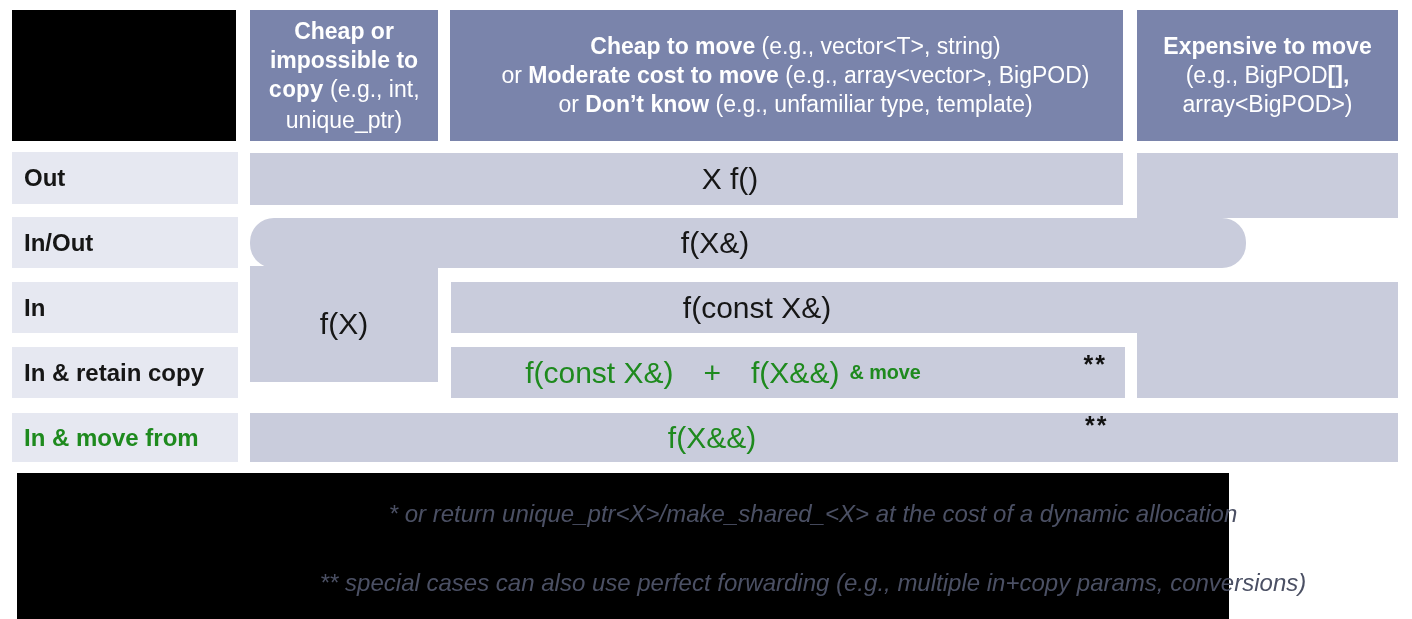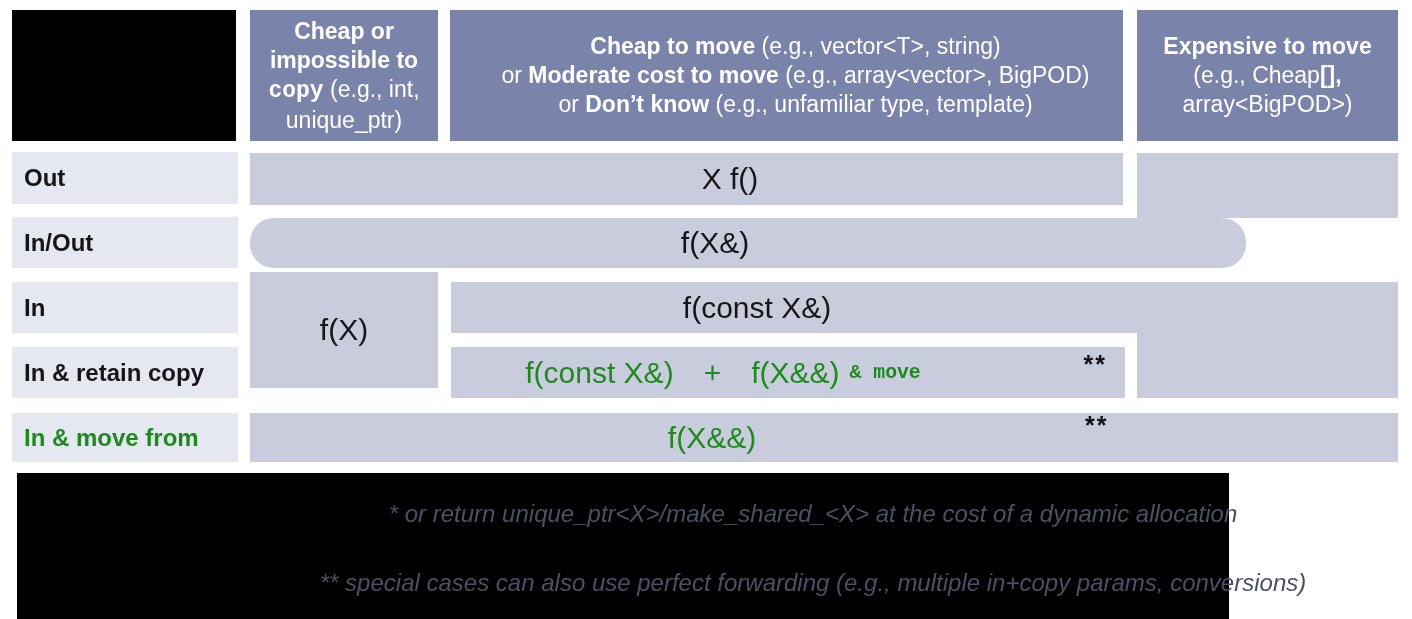--- a/index.html
+++ b/index.html
@@ -23,21 +23,21 @@
   }
   .lbl-out{top:152px;height:52px;}
   .lbl-inout{top:217px;height:51px;}
   .lbl-in{top:282px;height:51px;}
   .lbl-retain{top:347px;height:51px;}
   .lbl-movefrom{top:413px;height:49px;color:var(--green,#1e8a1e);}
   .cell{position:absolute;background:var(--cell-bg,#c9ccdc);}
   .c-out-main{left:250px;top:153px;width:873px;height:52px;}
   .c-out-col3{left:1137px;top:153px;width:261px;height:65px;}
   .c-inout{left:250px;top:218px;width:996px;height:50px;border-radius:24px;}
-  .c-in-copy{left:250px;top:272px;width:188px;height:116px;}
+  .c-in-copy{left:250px;top:266px;width:188px;height:116px;}
   .c-in-main{left:451px;top:282px;width:947px;height:51px;}
   .c-retain{left:451px;top:347px;width:674px;height:51px;}
   .c-retain-col3{left:1137px;top:333px;width:261px;height:65px;}
   .c-movefrom{left:250px;top:413px;width:1148px;height:49px;}
   .ctext{
     position:absolute;left:0;top:0;height:100%;display:flex;align-items:center;justify-content:center;
     font-size:30px;color:#161616;white-space:nowrap;
   }
   .w960{width:960px;}.w930{width:930px;}.w924{width:924px;}.w612{width:612px;}.w544{width:544px;}
   .green{color:var(--green,#1e8a1e);}
@@ -59,21 +59,21 @@
 
   <div class="black-box"></div>
 
   <div class="hdr hdr-1">
     <div><span style="font-weight: 700;">Cheap or</span><br><span style="font-weight: 700;">impossible to</span><br><span style="font-weight: 700; font-family: Liberation Mono, monospace;">copy</span><span> (e.g., int,</span><br><span>unique_ptr)</span></div>
   </div>
   <div class="hdr hdr-2">
     <div><span style="font-weight: 700;">Cheap to move</span><span> (e.g., vector&lt;T&gt;, string)</span><br><span>or </span><span style="font-weight: 700;">Moderate cost to move</span><span> (e.g., array&lt;vector&gt;, BigPOD)</span><br><span>or </span><span style="font-weight: 700;">Don’t know</span><span> (e.g., unfamiliar type, template)</span></div>
   </div>
   <div class="hdr hdr-3">
-    <div><span style="font-weight: 700;">Expensive to move</span><br><span>(e.g., Cheap</span><span style="font-weight: 700;">[],</span><br><span>array&lt;BigPOD&gt;)</span></div>
+    <div><span style="font-weight: 700;">Expensive to move</span><br><span>(e.g., BigPOD</span><span style="font-weight: 700;">[],</span><br><span>array&lt;BigPOD&gt;)</span></div>
   </div>
 
   <div class="lbl lbl-out">Out</div>
   <div class="lbl lbl-inout">In/Out</div>
   <div class="lbl lbl-in">In</div>
   <div class="lbl lbl-retain">In &amp; retain copy</div>
   <div class="lbl lbl-movefrom">In &amp; move from</div>
 
   <div class="cell c-out-main">
     <div class="ctext w960">X f()</div>
@@ -89,21 +89,21 @@
   </div>
   <div class="cell c-in-main">
     <div class="ctext w612">f(const X&amp;)</div>
   </div>
 
   <div class="cell c-retain">
     <div class="ctext w544 green">
         <span>f(const X&amp;)</span>
         <span style="margin-left: 30px;">+</span>
         <span style="margin-left: 30px;">f(X&amp;&amp;)</span>
-        <span style="font-weight: 700; font-size: 0.66em; margin-left: 10px; font-family: Liberation Mono, monospace;">&amp; move</span>
+        <span style="font-weight: 700; font-size: 0.66em; margin-left: 10px;">&amp; move</span>
       </div>
     <div class="note note-retain">**</div>
   </div>
   <div class="cell c-retain-col3"></div>
 
   <div class="cell c-movefrom">
     <div class="ctext w924 green">f(X&amp;&amp;)</div>
     <div class="note note-movefrom">**</div>
   </div>
 

